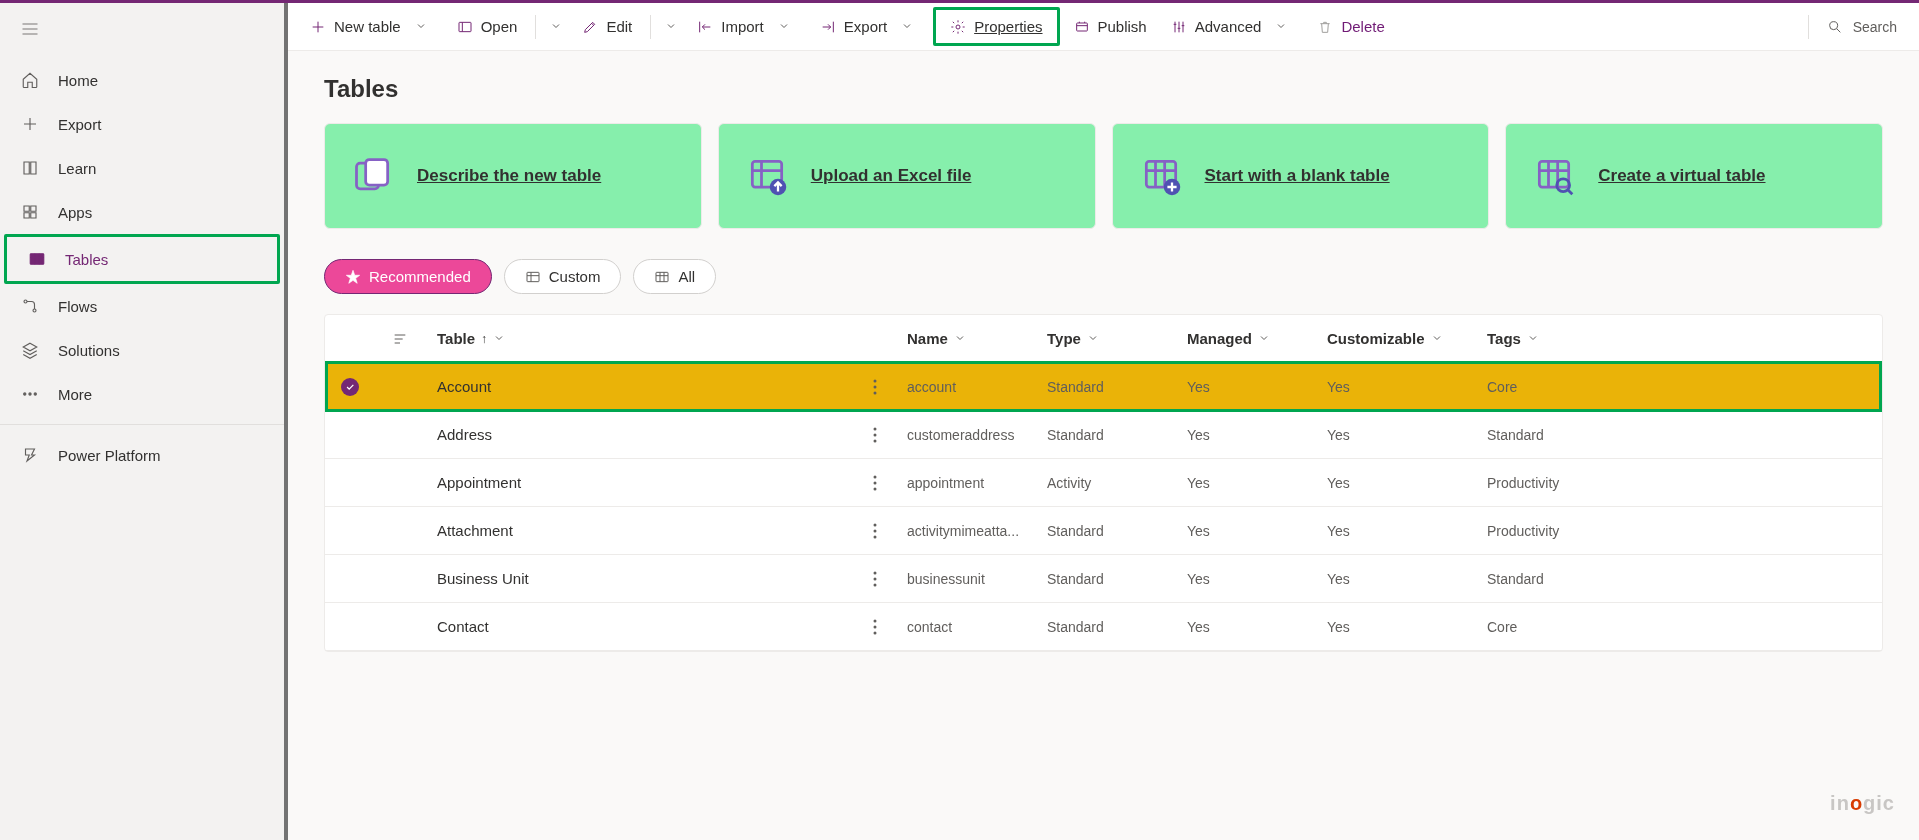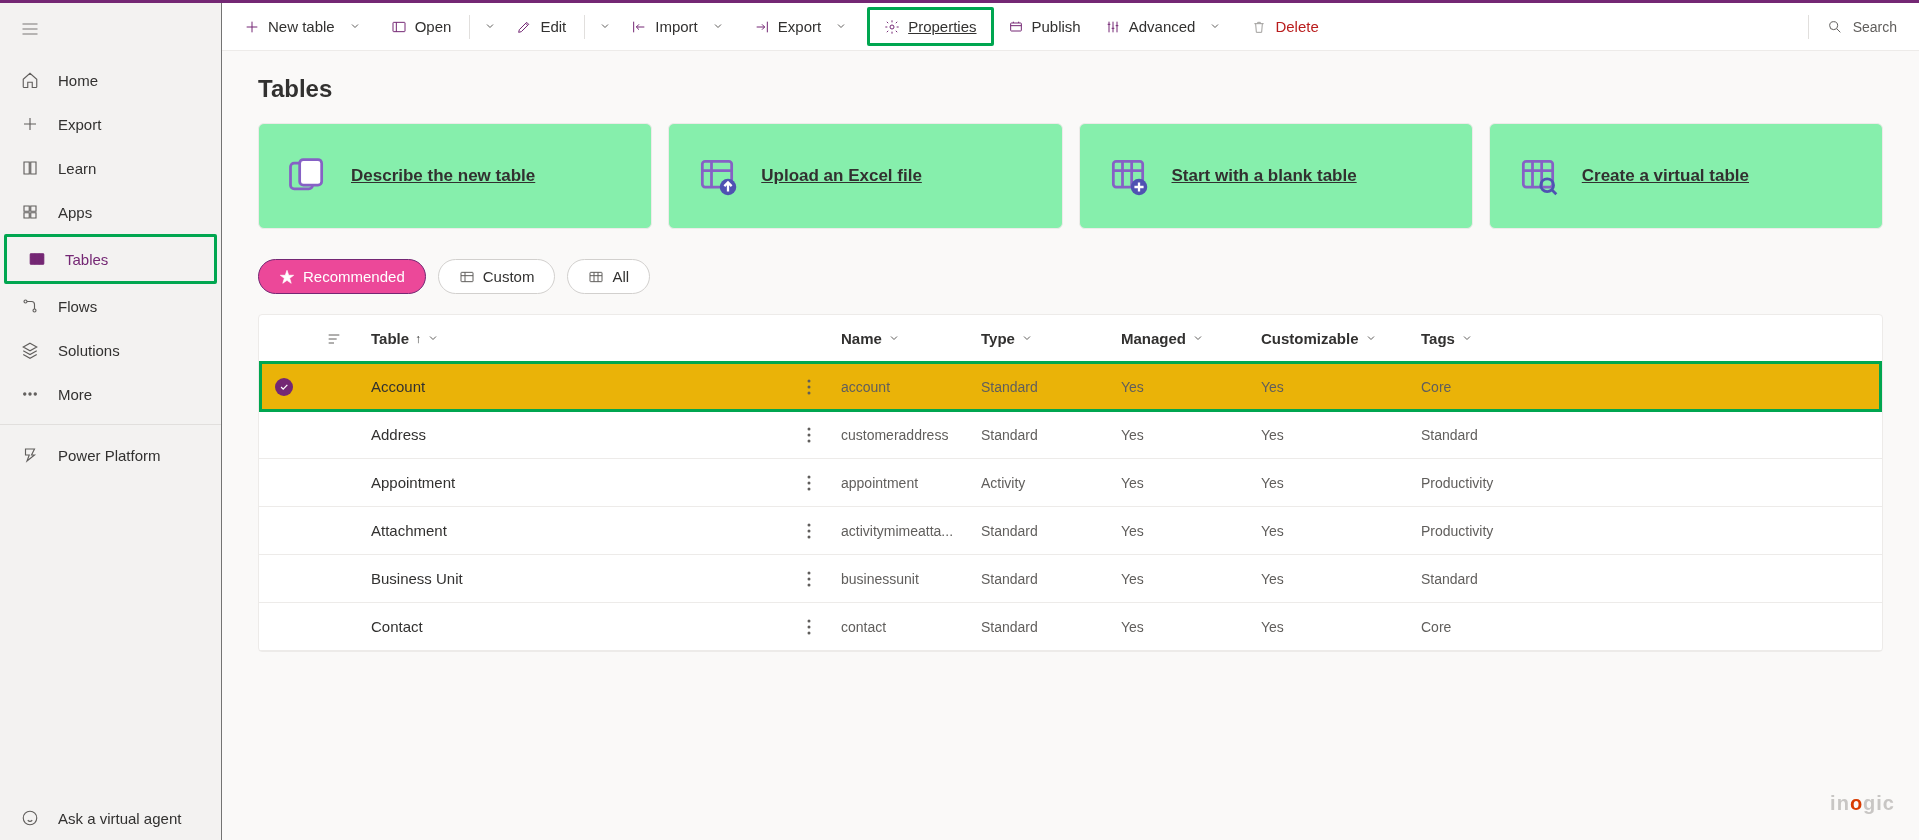--- a/index.html
+++ b/index.html
@@ -1,34 +1,34 @@
 <!DOCTYPE html>
 <html><head>
 <meta charset="utf-8">
 <style>
 * { box-sizing: border-box; margin: 0; padding: 0; }
 body { font-family: "Segoe UI", Arial, sans-serif; font-size: 14px; color: #323130; background: #faf9f8; width: 1919px; height: 840px; overflow: hidden; }
 .topbar-purple { height: 3px; background: #742774; width: 100%; }
 .app { display: flex; height: 837px; }
-.sidebar { width: 222px; background: #f3f2f1; border-right: 1px solid #737373; display: flex; flex-direction: column; }
+.sidebar { width: 288px; background: #f3f2f1; border-right: 4px solid #737373; display: flex; flex-direction: column; }
 .hamburger { padding: 16px 20px; }
 .hamburger svg { width: 20px; height: 20px; stroke: #605e5c; }
 .nav-list { list-style: none; flex: 1; }
 .nav-item { display: flex; align-items: center; padding: 12px 20px; gap: 18px; cursor: pointer; font-size: 15px; color: #323130; }
 .nav-item.active { color: #742774; }
 .nav-item .icon { width: 20px; height: 20px; display: flex; align-items: center; justify-content: center; }
 .nav-item svg { width: 18px; height: 18px; stroke: #605e5c; fill: none; stroke-width: 1.5; }
 .nav-item.active svg { stroke: #742774; fill: #742774; }
 .nav-sep { border-top: 1px solid #e1dfdd; margin: 8px 0; }
 .highlight-green { border: 3px solid #00a650; border-radius: 2px; }
 .nav-highlight { margin: 0 4px; }
 .main { flex: 1; display: flex; flex-direction: column; background: #faf9f8; }
 .cmdbar { height: 48px; background: #fff; border-bottom: 1px solid #edebe9; display: flex; align-items: center; padding: 0 12px; gap: 4px; }
 .cmd { display: flex; align-items: center; gap: 8px; padding: 6px 10px; cursor: pointer; color: #323130; font-size: 15px; border-radius: 2px; position: relative; }
-.cmd.disabled { color: #b91c1c; cursor: default; }
+.cmd.disabled { color: #701a75; cursor: default; }
 .cmd svg { width: 16px; height: 16px; stroke: #742774; fill: none; stroke-width: 1.5; }
 .cmd.disabled svg { stroke: #a19f9d; }
 .cmd-chevron { padding: 6px 6px; cursor: pointer; }
 .cmd-chevron svg { width: 12px; height: 12px; stroke: #605e5c; fill: none; stroke-width: 2; }
 .cmd-sep { width: 1px; height: 24px; background: #e1dfdd; margin: 0 4px; }
 .cmd-highlight { border: 3px solid #00a650; border-radius: 2px; padding: 2px 4px; text-decoration: underline; }
 .cmd-spacer { flex: 1; }
 .search-box { display: flex; align-items: center; gap: 10px; padding: 6px 10px; color: #605e5c; cursor: pointer; }
 .search-box svg { width: 16px; height: 16px; stroke: #605e5c; fill: none; stroke-width: 1.5; }
 .content { padding: 24px 36px; overflow: auto; }
@@ -155,29 +155,20 @@
       <div class="nav-sep"></div>
       <li class="nav-item">
         <span class="icon">
             <svg viewBox="0 0 24 24">
               <path d="M6 4h12l-4 8h4l-10 8 3-8H6z"></path>
             </svg>
           </span>
         <span>Power Platform</span>
       </li>
     </ul>
-    <div class="nav-item" style="margin-top:auto;">
-      <span class="icon">
-          <svg viewBox="0 0 24 24">
-            <circle cx="12" cy="12" r="9"></circle>
-            <path d="M9 10h.01M15 10h.01M9 15c1 1 2 1.5 3 1.5s2-.5 3-1.5" fill="none"></path>
-          </svg>
-        </span>
-      <span>Ask a virtual agent</span>
-    </div>
   </aside>
 
   <main class="main">
     <div class="cmdbar">
       <div class="cmd">
         <svg viewBox="0 0 24 24">
             <path d="M12 4v16M4 12h16"></path>
           </svg>
         <span>New table</span>
         <span class="cmd-chevron"><svg viewBox="0 0 24 24">

